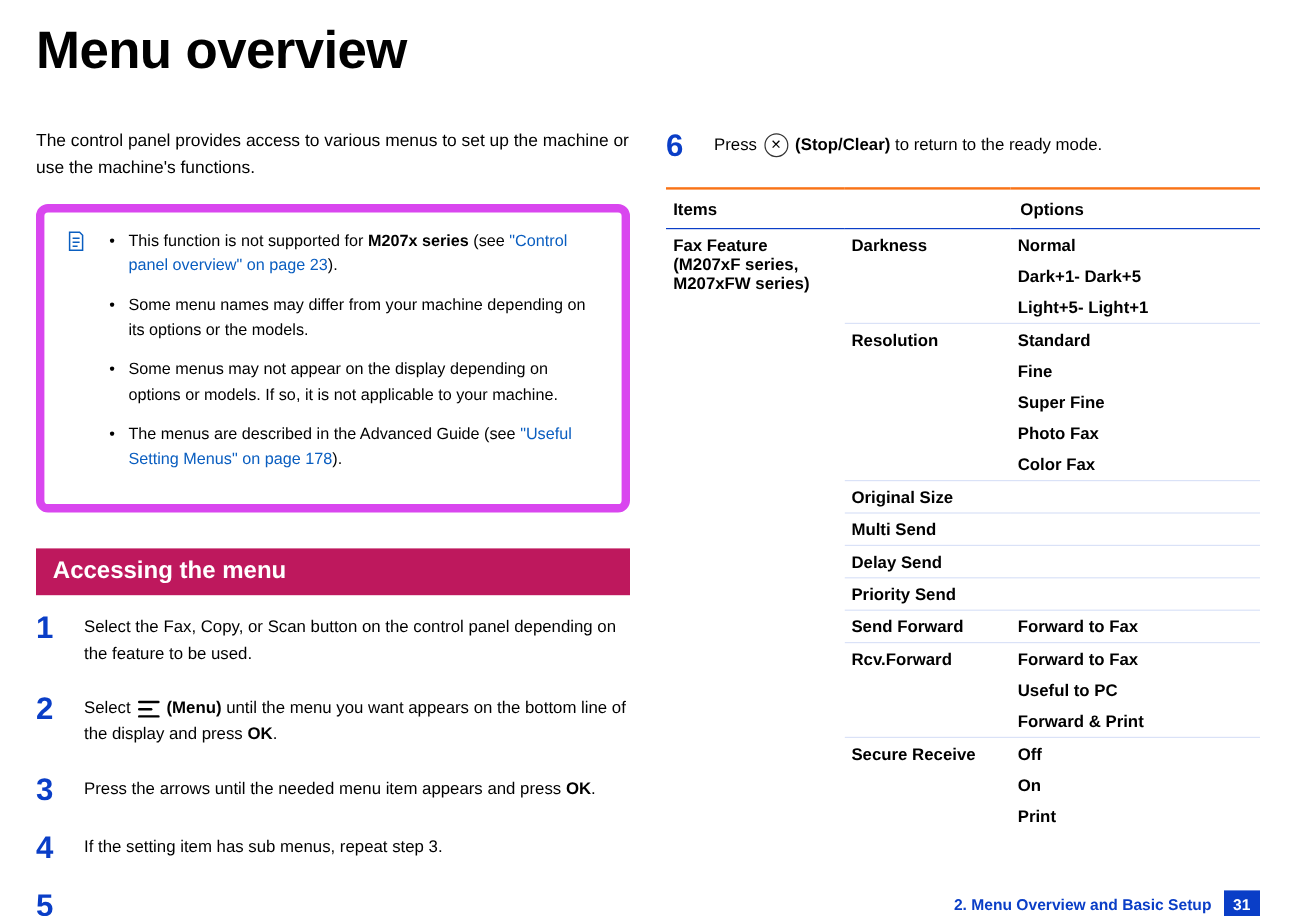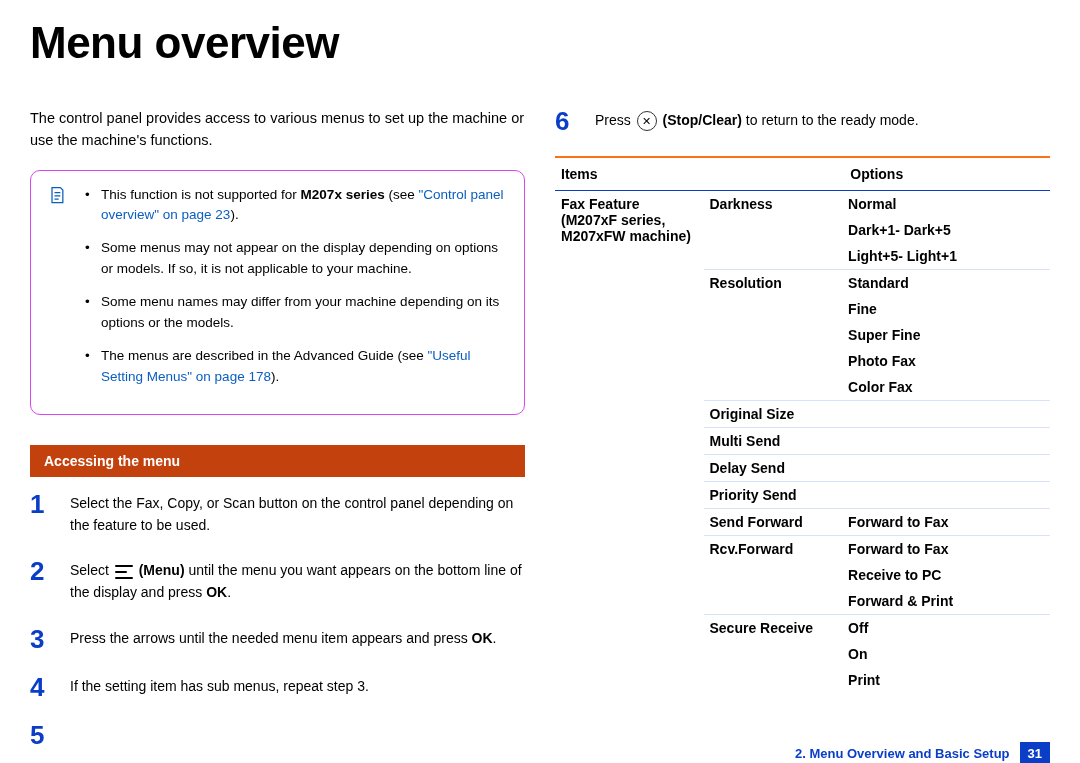--- a/index.html
+++ b/index.html
@@ -1,27 +1,27 @@
 <!DOCTYPE html>
 <html><head>
 <meta charset="utf-8">
 <style>
   html,body{margin:0;padding:0;background:#fff;font-family:"Segoe UI",Arial,sans-serif;color:#000;}
   .page{width:1080px;height:763px;position:relative;box-sizing:border-box;padding:0 30px;}
   h1{font-size:44px;font-weight:700;margin:18px 0 10px 0;letter-spacing:-0.5px;}
   .cols{display:flex;gap:30px;}
   .col{flex:1;min-width:0;}
   .intro{font-size:14.5px;line-height:1.5;margin:30px 0 18px 0;}
-  .note-box{border:1px solid #d946ef;border-radius:10px;padding:14px 18px 14px 50px;position:relative;margin:18px 0 30px 0;}
+  .note-box{border:7px solid #d946ef;border-radius:10px;padding:14px 18px 14px 50px;position:relative;margin:18px 0 30px 0;}
   .note-icon{position:absolute;left:16px;top:14px;width:20px;height:20px;}
   .note-box ul{margin:0;padding-left:14px;}
   .note-box li{font-size:13.5px;line-height:1.55;margin:0 0 12px 0;list-style:none;position:relative;padding-left:6px;}
   .note-box li::before{content:"•";position:absolute;left:-10px;color:#000;}
   .link{color:#0a5ec0;}
-  .section-bar{background:#c2410c;color:#fff;font-weight:700;font-size:14px;padding:8px 14px;margin:24px 0 14px 0;}
+  .section-bar{background:#be185d;color:#fff;font-weight:700;font-size:20px;padding:8px 14px;margin:24px 0 14px 0;}
   .steps{margin-left:0;}
   .step{display:flex;gap:18px;margin:0 0 22px 0;align-items:flex-start;}
   .step-num{color:#0a3ec7;font-size:26px;font-weight:700;min-width:22px;line-height:1;}
   .step-text{font-size:14px;line-height:1.55;padding-top:2px;}
   .inline-icon{display:inline-flex;vertical-align:middle;width:18px;height:18px;border:1px solid #333;border-radius:50%;align-items:center;justify-content:center;font-size:11px;margin:0 2px;}
   .menu-icon{display:inline-flex;vertical-align:middle;width:18px;height:14px;flex-direction:column;justify-content:space-between;margin:0 2px;padding:1px 0;}
   .menu-icon span{height:2px;background:#000;border-radius:1px;}
   .menu-icon span:nth-child(2){width:70%;}
   .strong{font-weight:700;}
   table.opts{border-collapse:collapse;width:100%;margin-top:20px;font-size:14px;}
@@ -49,22 +49,22 @@
 
       <div class="note-box">
         <span class="note-icon">
           <svg viewBox="0 0 24 24" width="20" height="20">
               <path fill="none" stroke="#0a5ec0" stroke-width="1.5" d="M6 3h10l3 3v15H6z"></path>
               <path stroke="#0a5ec0" stroke-width="1.5" d="M9 9h7M9 13h7M9 17h5"></path>
             </svg>
         </span>
         <ul id="notes-list">
             <li>This function is not supported for <span class="strong">M207x series</span> (see <span class="link">"Control panel overview" on page 23</span>).</li>
+            <li>Some menu names may differ from your machine depending on its options or the models.</li>
             <li>Some menus may not appear on the display depending on options or models. If so, it is not applicable to your machine.</li>
-            <li>Some menu names may differ from your machine depending on its options or the models.</li>
             <li>The menus are described in the Advanced Guide (see <span class="link">"Useful Setting Menus" on page 178</span>).</li>
           </ul>
       </div>
 
       <div class="section-bar">Accessing the menu</div>
 
       <div class="steps" id="steps-left">
           <div class="step">
             <div class="step-num">1</div>
             <div class="step-text">Select the Fax, Copy, or Scan button on the control panel depending on the feature to be used.</div>
@@ -109,21 +109,21 @@
           <tr>
             <th>Items</th>
             <th class="center" colspan="2">Options</th>
           </tr>
         </thead>
         <tbody id="opts-body">
             <tr>
               <td rowspan="19">
                 <div>Fax Feature</div>
                 <div style="font-weight: 700;">(M207xF series,</div>
-                <div style="font-weight: 700;">M207xFW machine)</div>
+                <div style="font-weight: 700;">M207xFW series)</div>
               </td>
               <td rowspan="3">Darkness</td>
               <td>Normal</td>
             </tr>
             <tr>
               <td>Dark+1- Dark+5</td>
             </tr>
             <tr>
               <td>Light+5- Light+1</td>
             </tr>
@@ -161,21 +161,21 @@
             </tr>
             <tr class="sep">
               <td rowspan="1">Send Forward</td>
               <td>Forward to Fax</td>
             </tr>
             <tr class="sep">
               <td rowspan="3">Rcv.Forward</td>
               <td>Forward to Fax</td>
             </tr>
             <tr>
-              <td>Receive to PC</td>
+              <td>Useful to PC</td>
             </tr>
             <tr>
               <td>Forward &amp; Print</td>
             </tr>
             <tr class="sep">
               <td rowspan="3">Secure Receive</td>
               <td>Off</td>
             </tr>
             <tr>
               <td>On</td>

